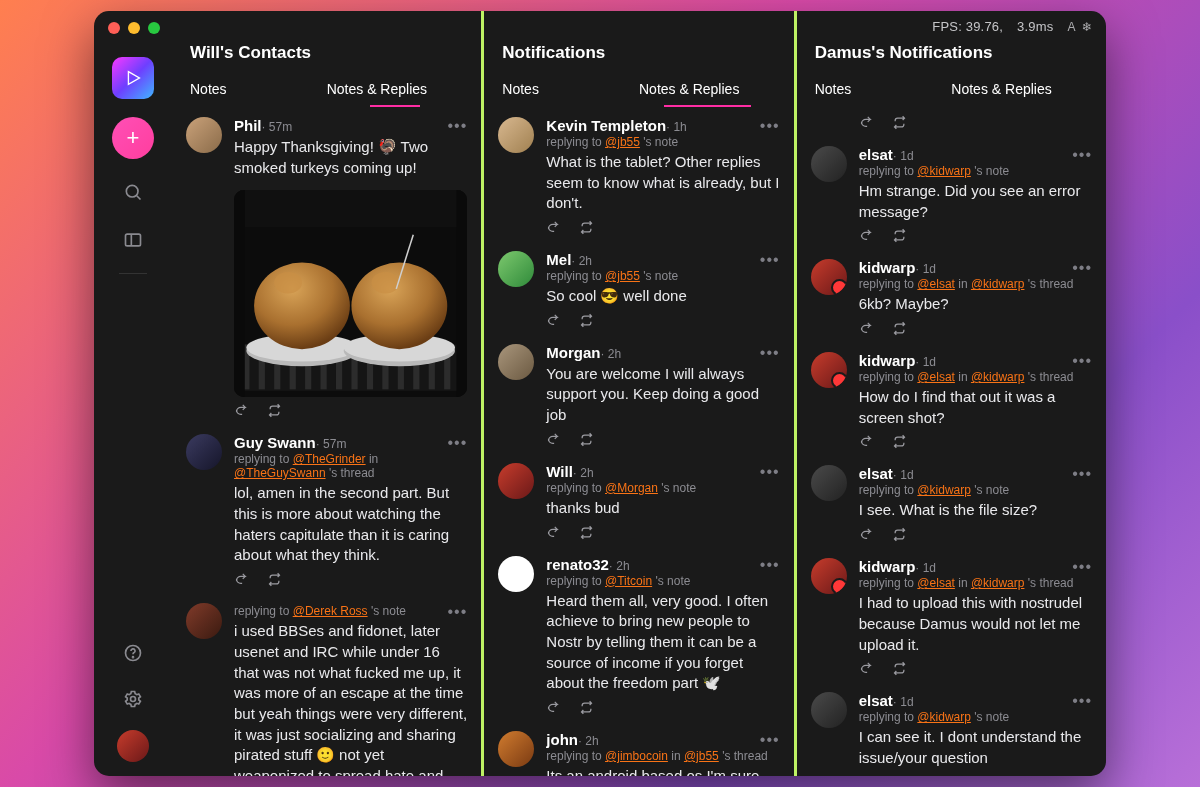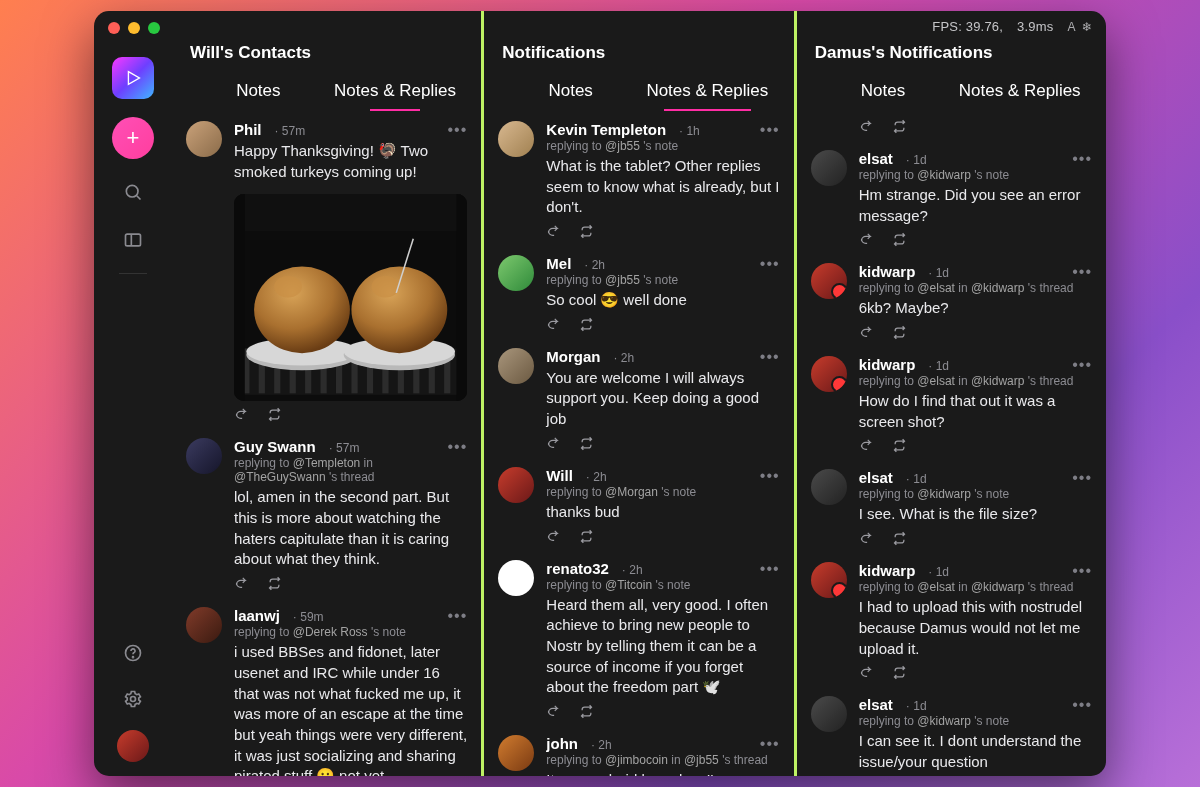--- a/index.html
+++ b/index.html
@@ -65,46 +65,46 @@
   }
   .col:first-child{border-left:none;}
   .col-header{
     padding: 32px 18px 0 18px;
   }
   .col-title{ color:#fff; font-weight:700; font-size:17px; }
   .tabs{
     display:flex; margin-top:10px;
   }
   .tab{
-    flex:1; text-align:center; padding:8px 0 10px; color:#fff; font-size:17px;
+    flex:1; padding:8px 0 10px; color:#fff; font-size:14px;
     cursor:pointer; position:relative;
   }
   .tab.active::after{
     content:""; position:absolute; left:32%; right:32%; bottom:0; height:2px;
     background:#ff2da4;
   }
   .col .tabs.wide .tab.active::after{ left:18%; right:18%; }
 
   .feed{ flex:1; overflow:hidden; }
 
   .post{
     display:flex; gap:12px; padding:10px 14px 6px 14px;
     color:#e9e9ec;
   }
   .post .pfp{
     width:36px;height:36px;border-radius:50%; background:#555; flex-shrink:0;
     display:flex;align-items:center;justify-content:center;overflow:hidden;
   }
   .post .body{ flex:1; min-width:0; position:relative; }
-  .post .hrow{ display:flex; align-items:baseline; gap:13px; }
+  .post .hrow{ display:flex; align-items:baseline; gap:0; }
   .uname{ font-weight:700; font-size:15px; color:#fff;}
   .ago{ color:#8c8c92; font-size:12px;}
   .ago::before{content:"· ";}
   .replyto{ color:#8c8c92; font-size:12px; margin-top:1px; }
-  .replyto .m{ color:#a3a3a3; }
+  .replyto .m{ color:#f97316;text-decoration:underline; }
   .ptext{ margin-top:3px; font-size:15px; line-height:1.38; }
   .actions{ margin-top:6px; display:flex; gap:18px; color:#9a9aa0; font-size:14px;}
   .actions span{cursor:pointer;}
   .dots{ position:absolute; top:0; right:0; color:#7e7e86; font-size:16px; cursor:pointer; letter-spacing:1px;}
   .media{
     margin-top:12px; width:100%; aspect-ratio: 302/268; border-radius:10px; overflow:hidden;
     background:#0b0b0b;
   }
   .turkey-svg{width:100%;height:100%;display:block;}
   .emoji{ display:inline-block; }
@@ -267,21 +267,21 @@
     </div>
   </div>
           <div class="post">
     <div class="pfp " data-color="2"></div>
     <div class="body">
       <div class="dots">•••</div>
       <div class="hrow">
         <span class="uname">Guy Swann</span>
         <span class="ago">57m</span>
       </div>
-      <div class="replyto">replying to <span class="m">@Templeton</span> in <span class="m">@TheGuySwann</span> 's thread</div>
+      <div class="replyto">replying to <span class="m">@TheGrinder</span> in <span class="m">@TheGuySwann</span> 's thread</div>
       <div class="ptext">lol, amen in the second part. But this is more about watching the haters capitulate than it is caring about what they think.</div>
 
       <div class="actions">
     <span>
                   <svg class="act-ico" viewBox="0 0 24 24" fill="none" stroke="currentColor" stroke-width="2">
                     <path d="M20 14a7 7 0 0 0-7-7H6l4-4M6 7l4 4" transform="scale(-1,1) translate(-24,0)"></path>
                     <path d="M4 11a7 7 0 0 0 7 7h2"></path>
                   </svg>
                 </span>
     <span>
@@ -289,24 +289,20 @@
                     <path d="M17 2l3 3-3 3M20 5H9a4 4 0 0 0-4 4v1M7 22l-3-3 3-3M4 19h11a4 4 0 0 0 4-4v-1"></path>
                   </svg>
                 </span>
   </div>
     </div>
   </div>
           <div class="post">
     <div class="pfp " data-color="3"></div>
     <div class="body">
       <div class="dots">•••</div>
-      <div class="hrow">
-        <span class="uname">laanwj</span>
-        <span class="ago">59m</span>
-      </div>
       <div class="replyto">replying to <span class="m">@Derek Ross</span> 's note</div>
       <div class="ptext">i used BBSes and fidonet, later usenet and IRC while under 16<br>that was not what fucked me up, it was more of an escape at the time<br>but yeah things were very different, it was just socializing and sharing pirated stuff 🙂 not yet weaponized to spread hate and propaganda</div>
 
     </div>
   </div>
     </div>
   </div>
       <div class="col">
     <div class="col-header">
       <div class="col-title">Notifications</div>

